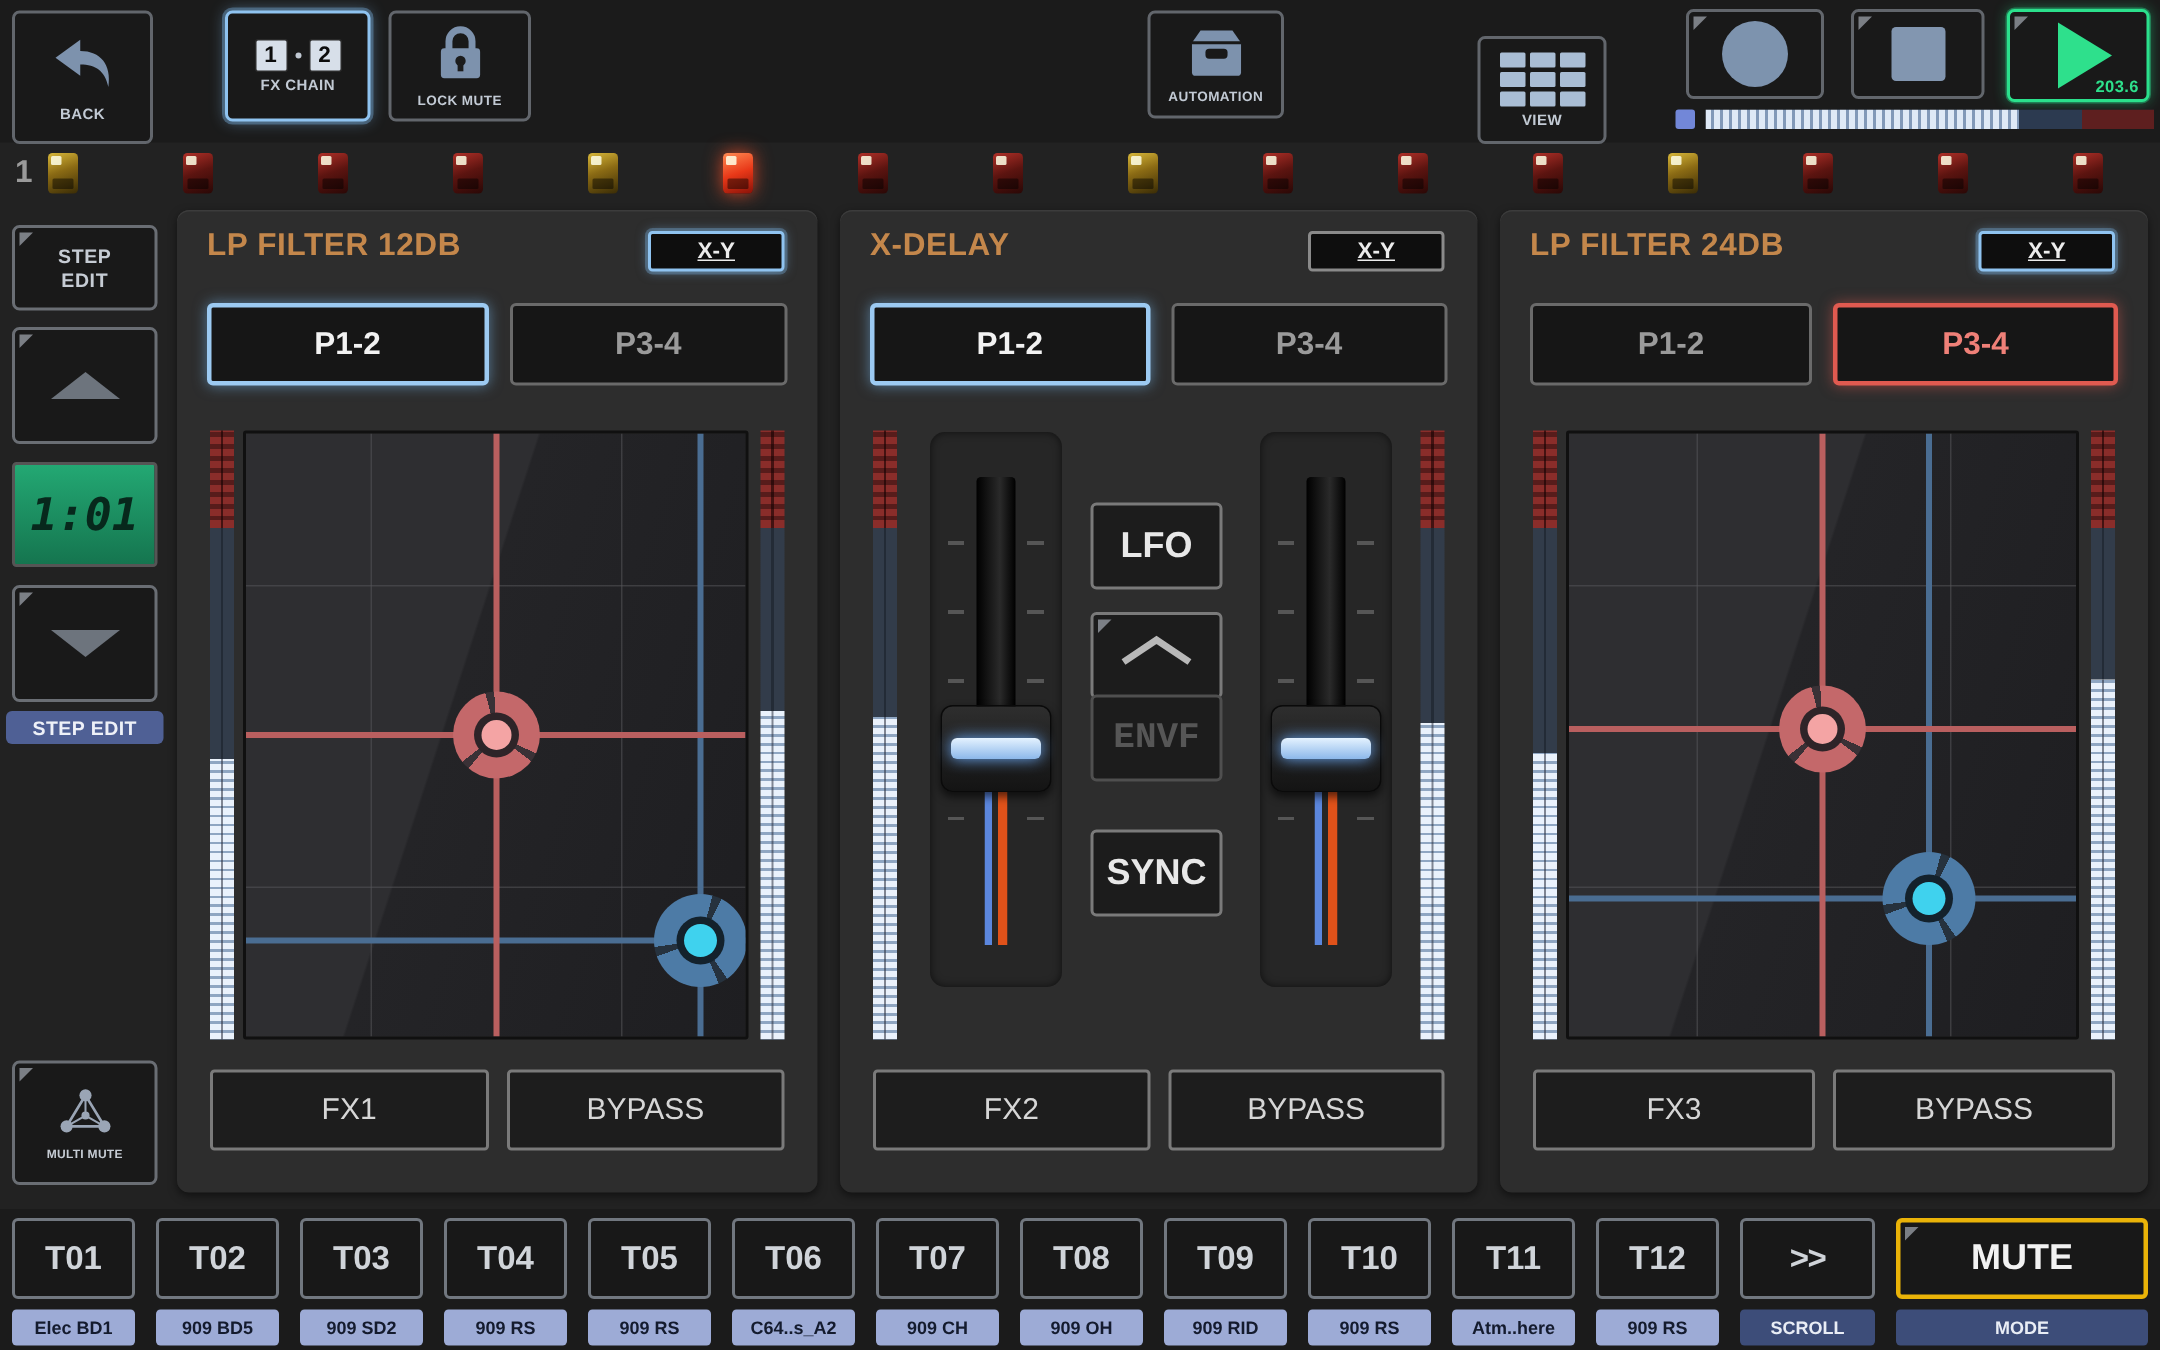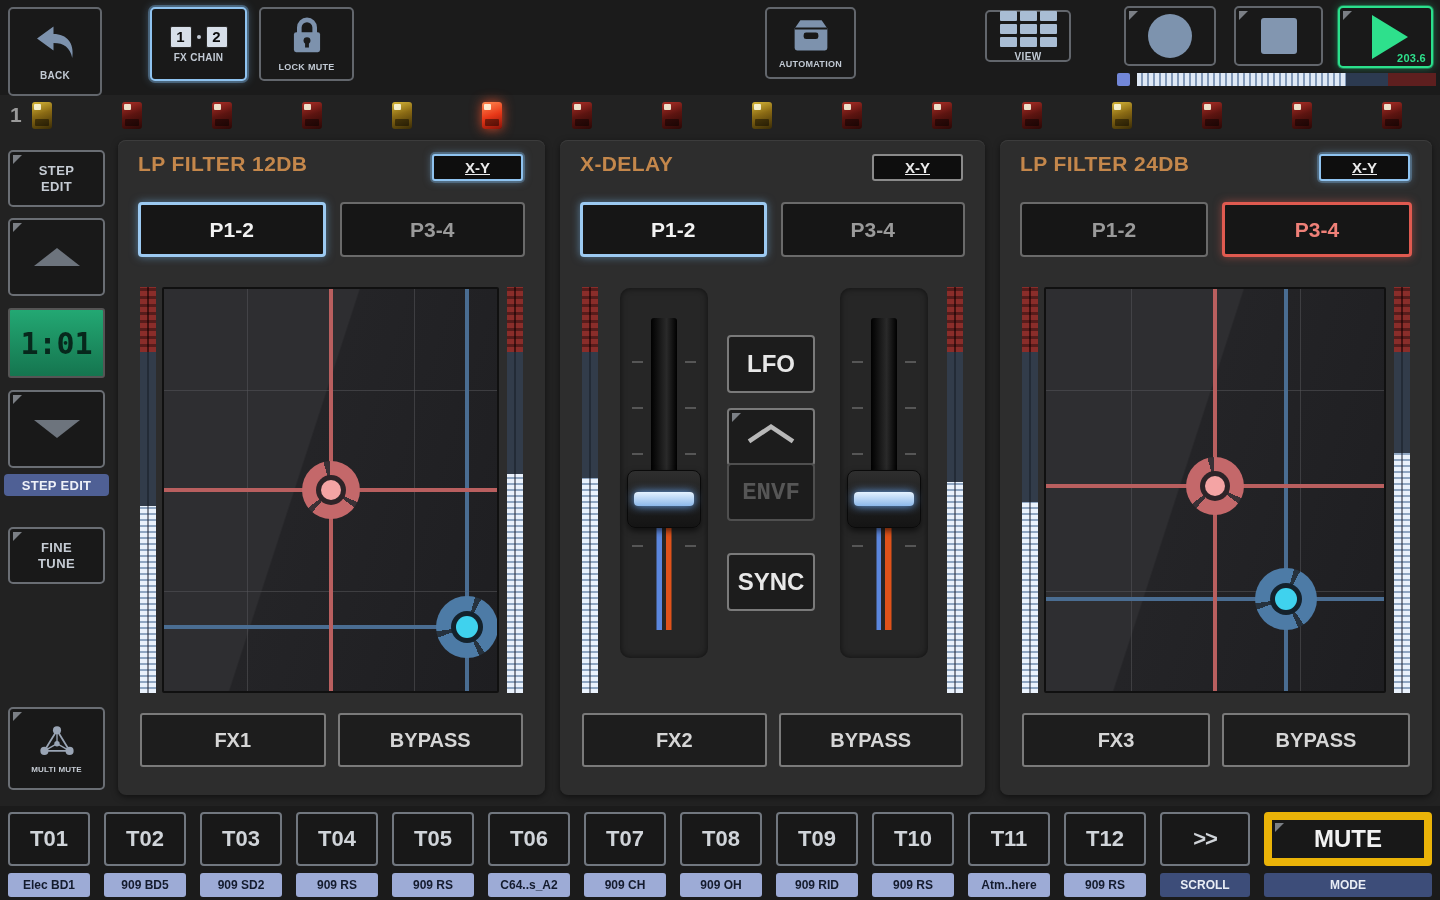--- a/index.html
+++ b/index.html
@@ -46,21 +46,21 @@
 
   
   .sidebar{position:absolute;left:8px;top:140px;width:97px;height:660px;}
   .sb-btn{position:absolute;left:0;width:97px;background:#191919;border:2px solid #6a6e74;border-radius:5px;
     color:#c6ccd4;font-weight:bold;display:flex;flex-direction:column;align-items:center;justify-content:center;cursor:pointer;}
   .sb-btn .l2{font-size:13px;line-height:16px;letter-spacing:.4px;}
   .tri-up{width:0;height:0;border-left:23px solid transparent;border-right:23px solid transparent;border-bottom:18px solid #6d747d;}
   .tri-down{width:0;height:0;border-left:23px solid transparent;border-right:23px solid transparent;border-top:18px solid #6d747d;}
   .lcd{position:absolute;left:0;top:168px;width:97px;height:70px;border:2px solid #555;border-radius:3px;
     background:linear-gradient(180deg,#23a873 0%,#15754f 100%);display:flex;align-items:center;justify-content:center;
-    color:#07281c;font-family:"DejaVu Sans Mono",monospace;font-size:30px;font-weight:bold;}
+    color:#07281c;font-family:"DejaVu Sans Mono",monospace;font-size:30px;font-weight:bold;font-style:italic;}
   .sb-pill{position:absolute;left:-4px;top:334px;width:105px;height:22px;background:#4f6095;border-radius:4px;
     color:#eef1f8;font-size:13px;font-weight:bold;display:flex;align-items:center;justify-content:center;letter-spacing:.3px;}
   .mm-lbl{font-size:8px;letter-spacing:.2px;margin-top:3px;}
 
   
   .panel{position:absolute;top:140px;height:655px;background:#2d2d2d;border-radius:8px;
     box-shadow:inset 0 1px 0 #3c3c3c,0 2px 6px rgba(0,0,0,.5);}
   #panel-0{left:118px;width:427px;}
   #panel-1{left:560px;width:425px;}
   #panel-2{left:1000px;width:432px;}
@@ -68,21 +68,21 @@
   .xy-btn{position:absolute;right:22px;top:14px;width:91px;height:27px;background:#0e0e0e;border:2px solid #8a8a8a;
     border-radius:3px;color:#ececec;font-size:15px;font-weight:bold;display:flex;align-items:center;justify-content:center;cursor:pointer;text-decoration:underline;}
   .xy-btn.blue{border-color:#8fc3f0;box-shadow:0 0 0 2px rgba(130,190,240,.30),0 0 8px rgba(130,190,240,.5);}
   .p-row{position:absolute;left:20px;right:20px;top:62px;height:55px;display:flex;gap:14px;}
   .p-btn{flex:1;background:#161616;border:2px solid #6a6a6a;border-radius:4px;color:#9a9a9a;
     font-size:21px;font-weight:bold;display:flex;align-items:center;justify-content:center;cursor:pointer;}
   .p-btn.on-blue{border:3px solid #9ccaf2;color:#f2f2f2;box-shadow:0 0 9px rgba(120,185,240,.55);}
   .p-btn.on-red{border:3px solid #e05a50;color:#ef8078;box-shadow:0 0 9px rgba(230,90,80,.5);}
   .fx-row{position:absolute;left:22px;right:22px;top:573px;height:54px;display:flex;gap:12px;}
   .fx-btn{flex:1;background:#1d1d1d;border:2px solid #7a7a7a;border-radius:3px;color:#d6d6d6;
-    font-size:20px;font-weight:bold;display:flex;align-items:center;justify-content:center;cursor:pointer;}
+    font-size:20px;font-weight:normal;display:flex;align-items:center;justify-content:center;cursor:pointer;}
 
   .panel-body{position:absolute;left:0;right:0;top:147px;height:406px;}
   .side-meter{position:absolute;top:0;height:100%;width:16px;display:flex;flex-direction:column;}
   .side-meter.left{left:22px;} .side-meter.right{right:22px;}
   .m-red{height:16%;background:
     linear-gradient(90deg,transparent 0 44%,rgba(20,0,0,.6) 44% 56%,transparent 56%),
     repeating-linear-gradient(0deg,#8a2d2a 0 5px,#571c1b 5px 8px);}
   .m-dark{background:linear-gradient(90deg,#323c4a 0 44%,#232b36 44% 56%,#323c4a 56%);}
   .m-lit{flex:1;background:
     linear-gradient(90deg,transparent 0 44%,rgba(40,45,60,.55) 44% 56%,transparent 56%),
@@ -130,21 +130,21 @@
   .trackrow{position:absolute;left:0;top:806px;width:100%;height:94px;background:#1b1b1b;
     display:flex;align-items:flex-start;gap:14px;padding:6px 8px 0 8px;}
   .t-cell{width:82px;flex:none;display:flex;flex-direction:column;}
   .t-btn{height:54px;background:#181818;border:2px solid #71777f;border-radius:4px;color:#d0d4d9;
     font-size:22px;font-weight:bold;display:flex;align-items:center;justify-content:center;cursor:pointer;}
   .pill{margin-top:7px;height:24px;border-radius:3px;background:#9dabd6;color:#141b2e;font-size:12px;font-weight:bold;
     display:flex;align-items:center;justify-content:center;white-space:nowrap;overflow:hidden;}
   .pill.dark{background:#3d4d79;color:#e9edf5;}
   .scroll-cell{width:90px;flex:none;display:flex;flex-direction:column;}
   .mute-cell{flex:1;display:flex;flex-direction:column;}
-  .t-btn.mute{border:8px solid #eab308;color:#f2f2f2;font-size:24px;position:relative;text-align:right;}
+  .t-btn.mute{border:3px solid #eab308;color:#f2f2f2;font-size:24px;position:relative;text-align:right;}
 </style>
 </head>
 <body>
 
 <div class="app">
 
   <header class="topbar">
     <button class="tb-btn" style="left:8px;top:7px;width:94px;height:89px;">
       <span>
         <svg viewBox="0 0 64 56" width="56" height="42">
@@ -180,21 +180,21 @@
         <svg viewBox="0 0 56 44" width="46" height="36">
           <path d="M8 14 L15 4 H41 L48 14 V38 a3 3 0 0 1 -3 3 H11 a3 3 0 0 1 -3 -3 Z" fill="#7d92ad"></path>
           <path d="M8 14 H48" stroke="#191919" stroke-width="2.5"></path>
           <rect x="19" y="19" width="18" height="8" rx="3" fill="#191919"></rect>
         </svg>
       </span>
       <span>AUTOMATION</span>
     </button>
 
 
-    <button class="tb-btn" style="left:985px;top:10px;width:86px;height:52px;">
+    <button class="tb-btn" style="left:985px;top:24px;width:86px;height:72px;">
       <span class="grid-icon">
         <i></i>
           <i></i>
           <i></i>
           <i></i>
           <i></i>
           <i></i>
           <i></i>
           <i></i>
           <i></i>
@@ -257,25 +257,20 @@
     <button class="sb-btn" style="top:78px;height:78px;">
       <i class="fold"></i>
       <span class="tri-up"></span>
     </button>
     <div class="lcd">1:01</div>
     <button class="sb-btn" style="top:250px;height:78px;">
       <i class="fold"></i>
       <span class="tri-down"></span>
     </button>
     <div class="sb-pill">STEP EDIT</div>
-    <button class="sb-btn" style="top:387px;height:57px;">
-      <i class="fold"></i>
-      <span class="l2">FINE</span>
-      <span class="l2">TUNE</span>
-    </button>
     <button class="sb-btn" style="top:567px;height:83px;">
       <i class="fold"></i>
       <span>
         <svg viewBox="0 0 48 40" width="44" height="36">
           <path d="M24 8 L10 31 L38 31 Z" fill="none" stroke="#9aa5b5" stroke-width="2"></path>
           <path d="M24 8 L24 23 M10 31 L24 23 M38 31 L24 23" stroke="#9aa5b5" stroke-width="1.5"></path>
           <circle cx="24" cy="8" r="4.5" fill="#9aa5b5"></circle>
             <circle cx="10" cy="31" r="4.5" fill="#9aa5b5"></circle>
           <circle cx="38" cy="31" r="4.5" fill="#9aa5b5"></circle>
             <circle cx="24" cy="23" r="3" fill="#9aa5b5"></circle>

